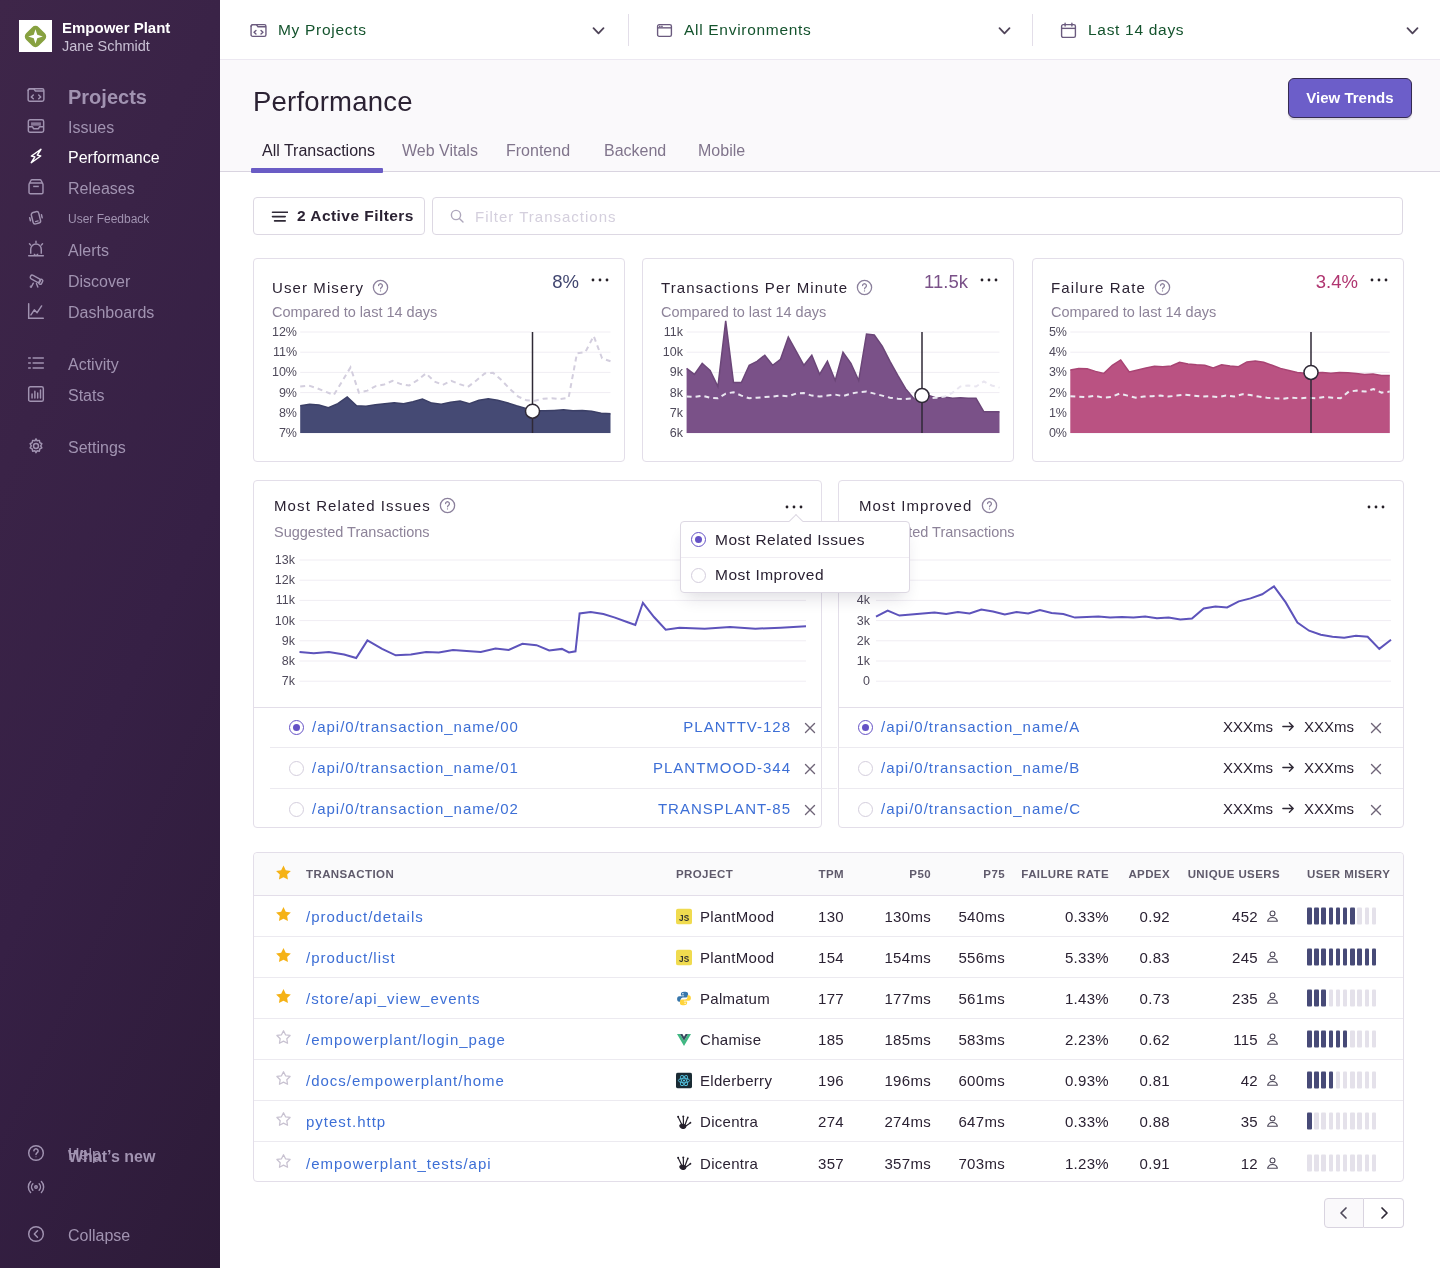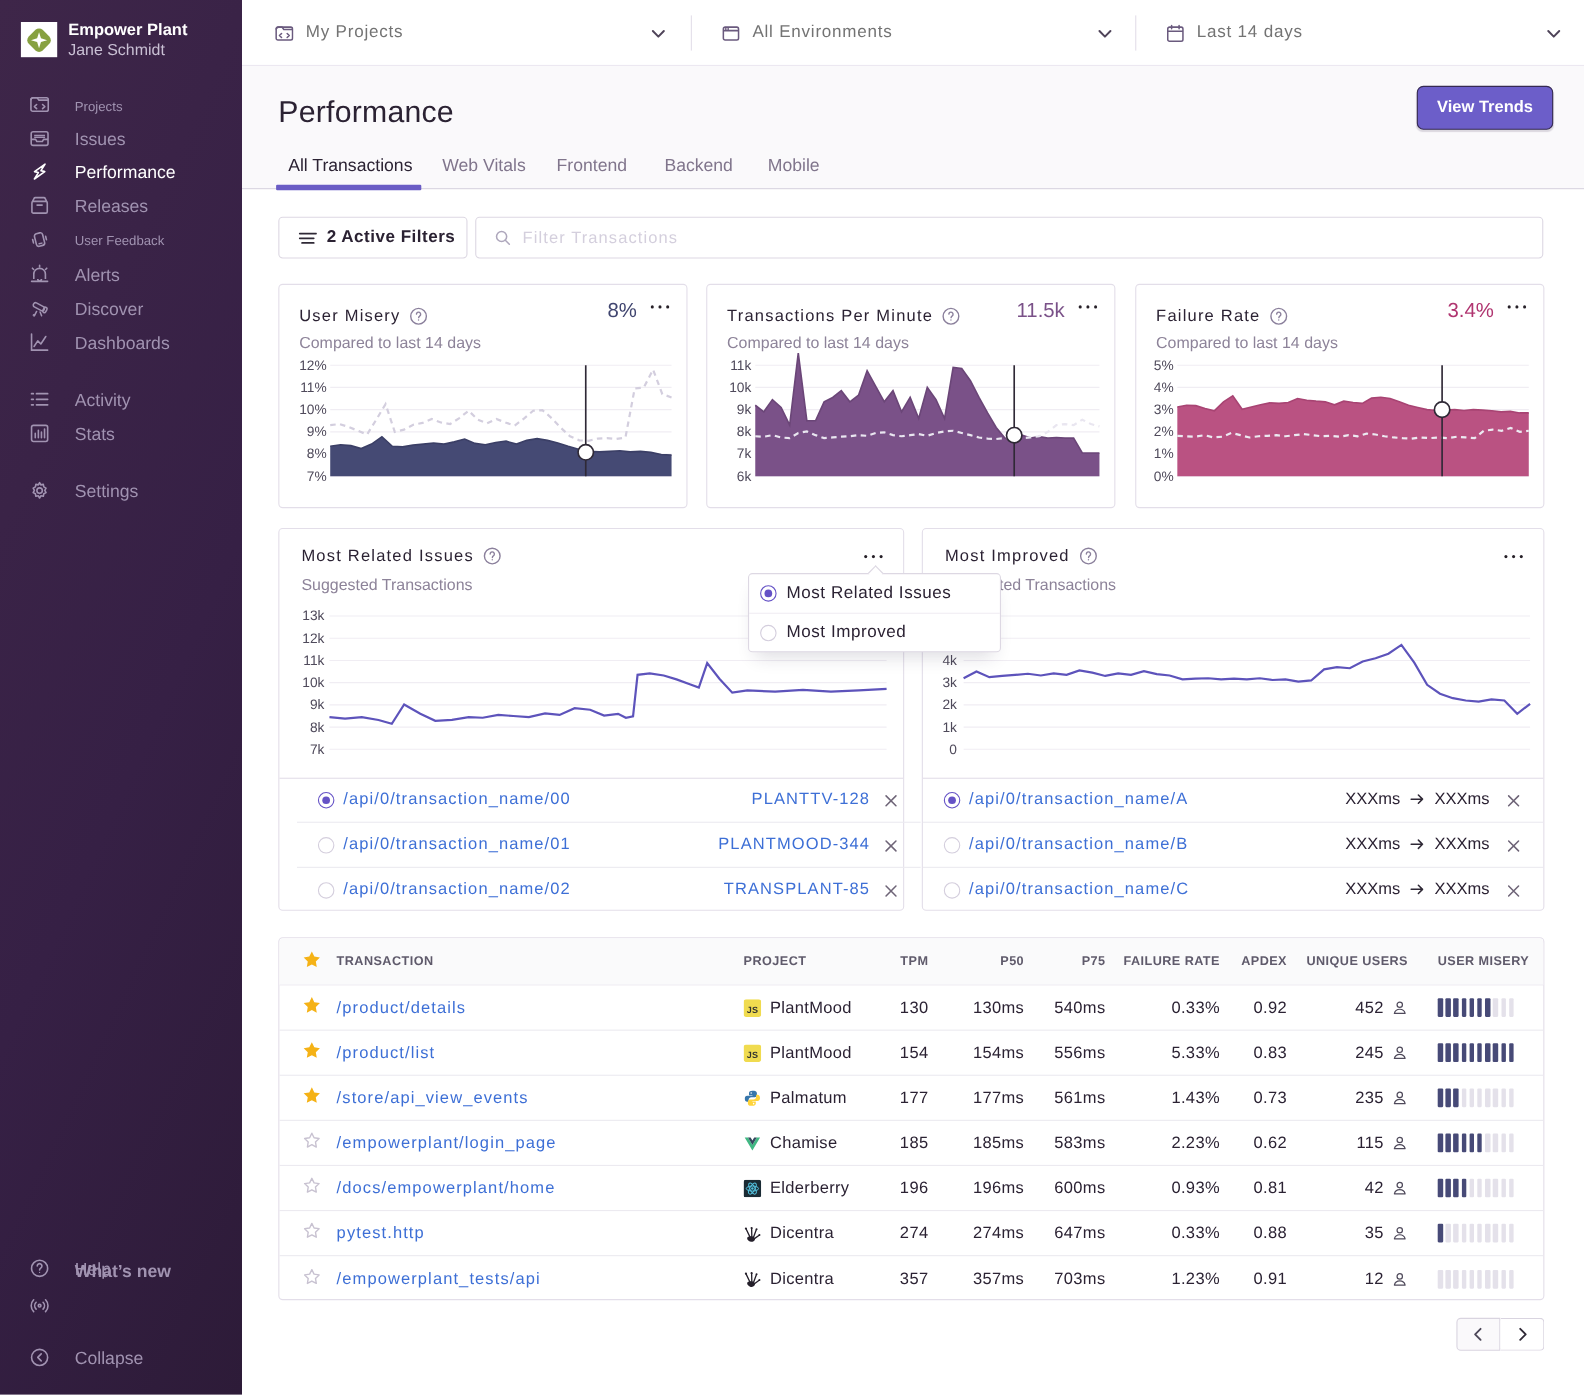--- a/index.html
+++ b/index.html
@@ -1,19 +1,19 @@
 <!DOCTYPE html>
 <html><head><meta charset="utf-8">
 <style>
 * { margin:0; padding:0; box-sizing:border-box; }
 html,body { width:1440px; height:1268px; font-family:"Liberation Sans", sans-serif; background:#fff; position:relative; overflow:hidden; }
 a.lnk { color:#3d6fd6; text-decoration:none; letter-spacing:1px; }
 .sidebar { position:absolute; left:0; top:0; width:220px; height:1268px; background:linear-gradient(115deg,#3e2649 0%,#362045 55%,#2d1b38 100%);padding-left:16px; }
 .topbar { position:absolute; left:220px; top:0; width:1220px; height:60px; background:#fff; border-bottom:1px solid #ece8f1; }
-.tb-sec { position:absolute; top:0; height:60px; display:flex; align-items:center; color:#737373; font-size:15.5px; letter-spacing:.7px; }
+.tb-sec { position:absolute; top:0; height:60px; display:flex; align-items:center; color:#14532d; font-size:15.5px; letter-spacing:.7px; }
 .tb-div { position:absolute; top:14px; height:32px; width:1px; background:#e3dee9; }
 .pagehead { position:absolute; left:220px; top:60px; width:1220px; height:112px; background:#faf9fb; border-bottom:1px solid #d9d4e0; }
 .h1 { position:absolute; left:33px; top:26px; font-size:27.5px; color:#2b2233; font-weight:400; letter-spacing:.2px; }
 .viewtrends { position:absolute; right:28px; top:18px; width:124px; height:39.5px; background:#6c5ec9; border:1px solid #352a52; border-radius:6px; color:#fff; font-weight:bold; font-size:15px; display:flex; align-items:center; justify-content:center; box-shadow:0 2px 1px rgba(45,30,70,.15); }
 .tab { position:absolute; top:82px; font-size:16px; color:#80758c; }
 .tab.active { color:#2b2233; }
 .tabline { position:absolute; left:31px; top:108px; width:132px; height:4.5px; background:#6a5cc5; border-radius:1px; z-index:2; }
 .card { position:absolute; background:#fff; border:1px solid #e3dee9; border-radius:4px; }
 .ctitle { font-size:15px; letter-spacing:1.1px; color:#2b2233; }
 .csub { font-size:14.5px; color:#8d8399; }
@@ -37,21 +37,21 @@
       </svg>
   </div>
   <div style="position:absolute;left:62px;top:19px;font-size:15px;font-weight:bold;color:#fff">Empower Plant</div>
   <div style="position:absolute;left:62px;top:38px;font-size:14.5px;color:#c9c0d4">Jane Schmidt</div>
   <div style="position:absolute;left:27px;top:86px;width:18px;height:18px;line-height:0"><svg viewBox="0 0 16 16" width="18" height="18" fill="none" stroke="#a193b1" stroke-width="1.3">
         <rect x="1" y="2.5" width="14" height="11" rx="1.5"></rect>
         <path d="M1 5.5h14" stroke-width="0" fill="none"></path>
         <path d="M1 4.5c0-1.1.9-2 2-2h3l1.5 2H15" fill="none"></path>
         <path d="M5.6 8l-1.8 1.7 1.8 1.7M10.4 8l1.8 1.7-1.8 1.7" stroke-linecap="round" stroke-linejoin="round"></path>
       </svg></div>
-    <div style="position:absolute;left:68px;top:86px;font-size:12px;line-height:22px;color:#a193b1;">Projects</div>
+    <div style="position:absolute;left:68px;top:86px;font-size:20px;line-height:22px;color:#a193b1;font-weight:bold;">Projects</div>
     <div style="position:absolute;left:27px;top:117px;width:18px;height:18px;line-height:0"><svg viewBox="0 0 16 16" width="18" height="18" fill="none" stroke="#a193b1" stroke-width="1.3">
         <rect x="1.2" y="2.5" width="13.6" height="11" rx="1.5"></rect>
         <path d="M1.2 8.6h3.6l1 1.8h4.4l1-1.8h3.6" stroke-linejoin="round"></path>
         <path d="M3.6 5.5h8.8M3.6 7h8.8" stroke-width="1.1"></path>
       </svg></div>
     <div style="position:absolute;left:68px;top:117px;font-size:16px;line-height:22px;color:#a193b1;">Issues</div>
     <div style="position:absolute;left:27px;top:147px;width:18px;height:18px;line-height:0"><svg viewBox="0 0 16 16" width="18" height="18" fill="none" stroke="#ffffff" stroke-width="1.3">
         <path d="M12.4 2L3.9 8l3.1.8-3.2 5.2 8.4-6-3.1-.8z" stroke-linejoin="round"></path>
       </svg></div>
     <div style="position:absolute;left:68px;top:147px;font-size:16px;line-height:22px;color:#ffffff;">Performance</div>

